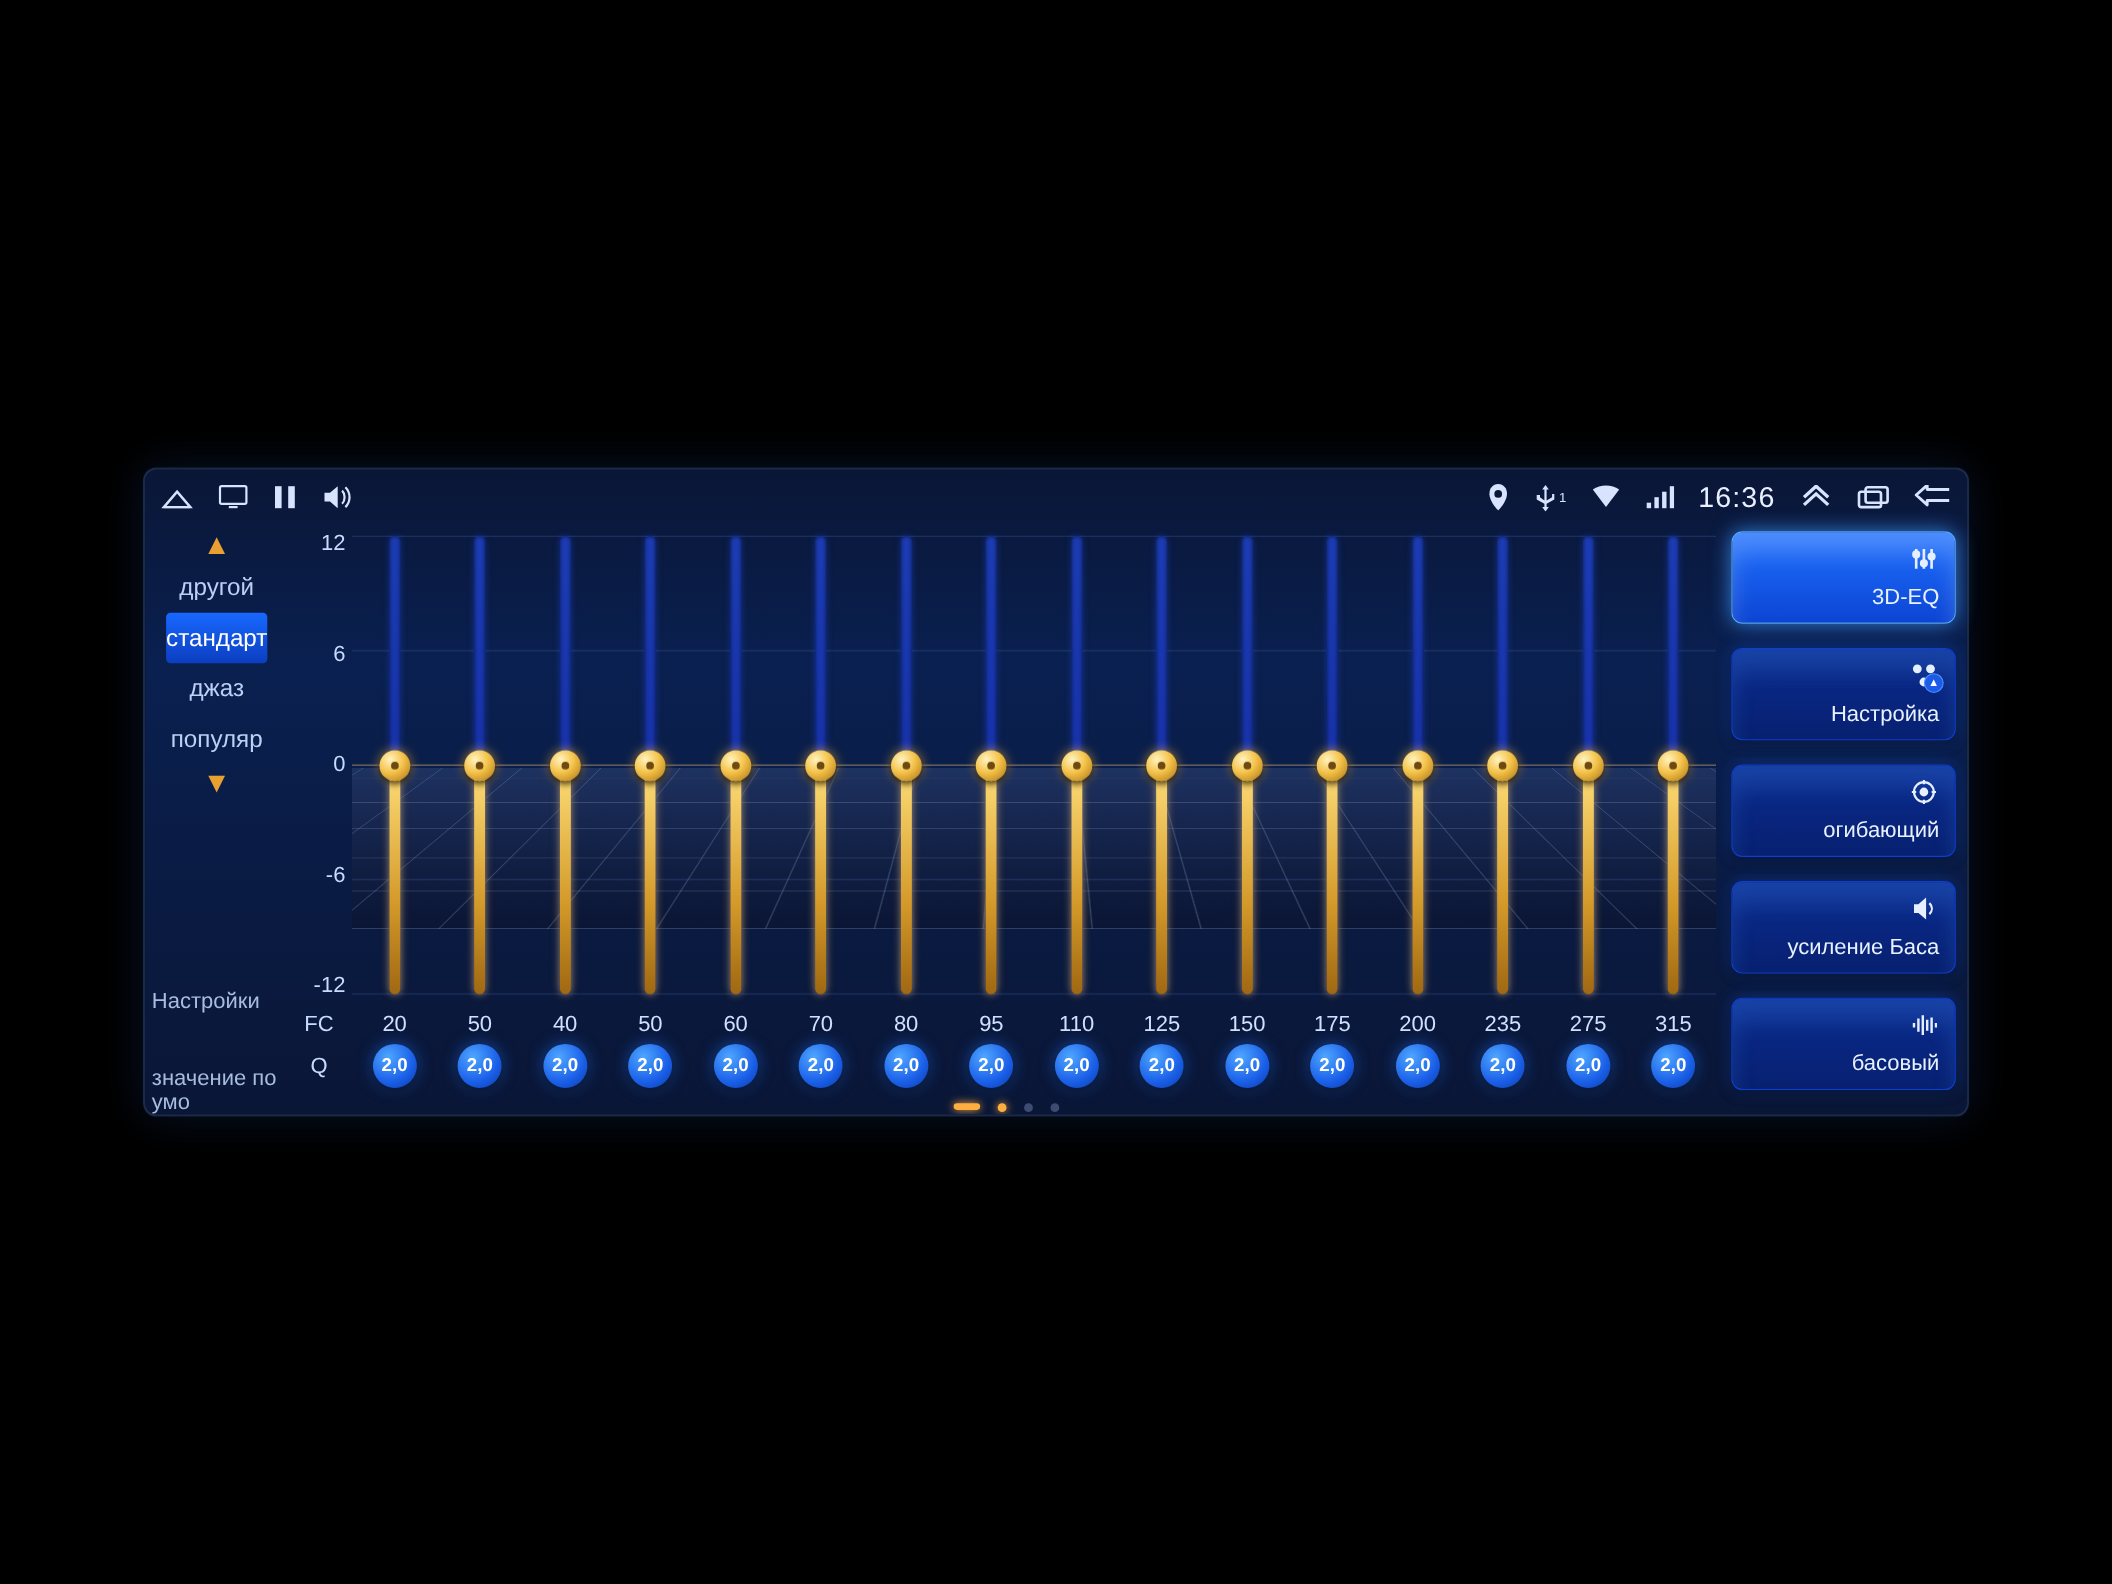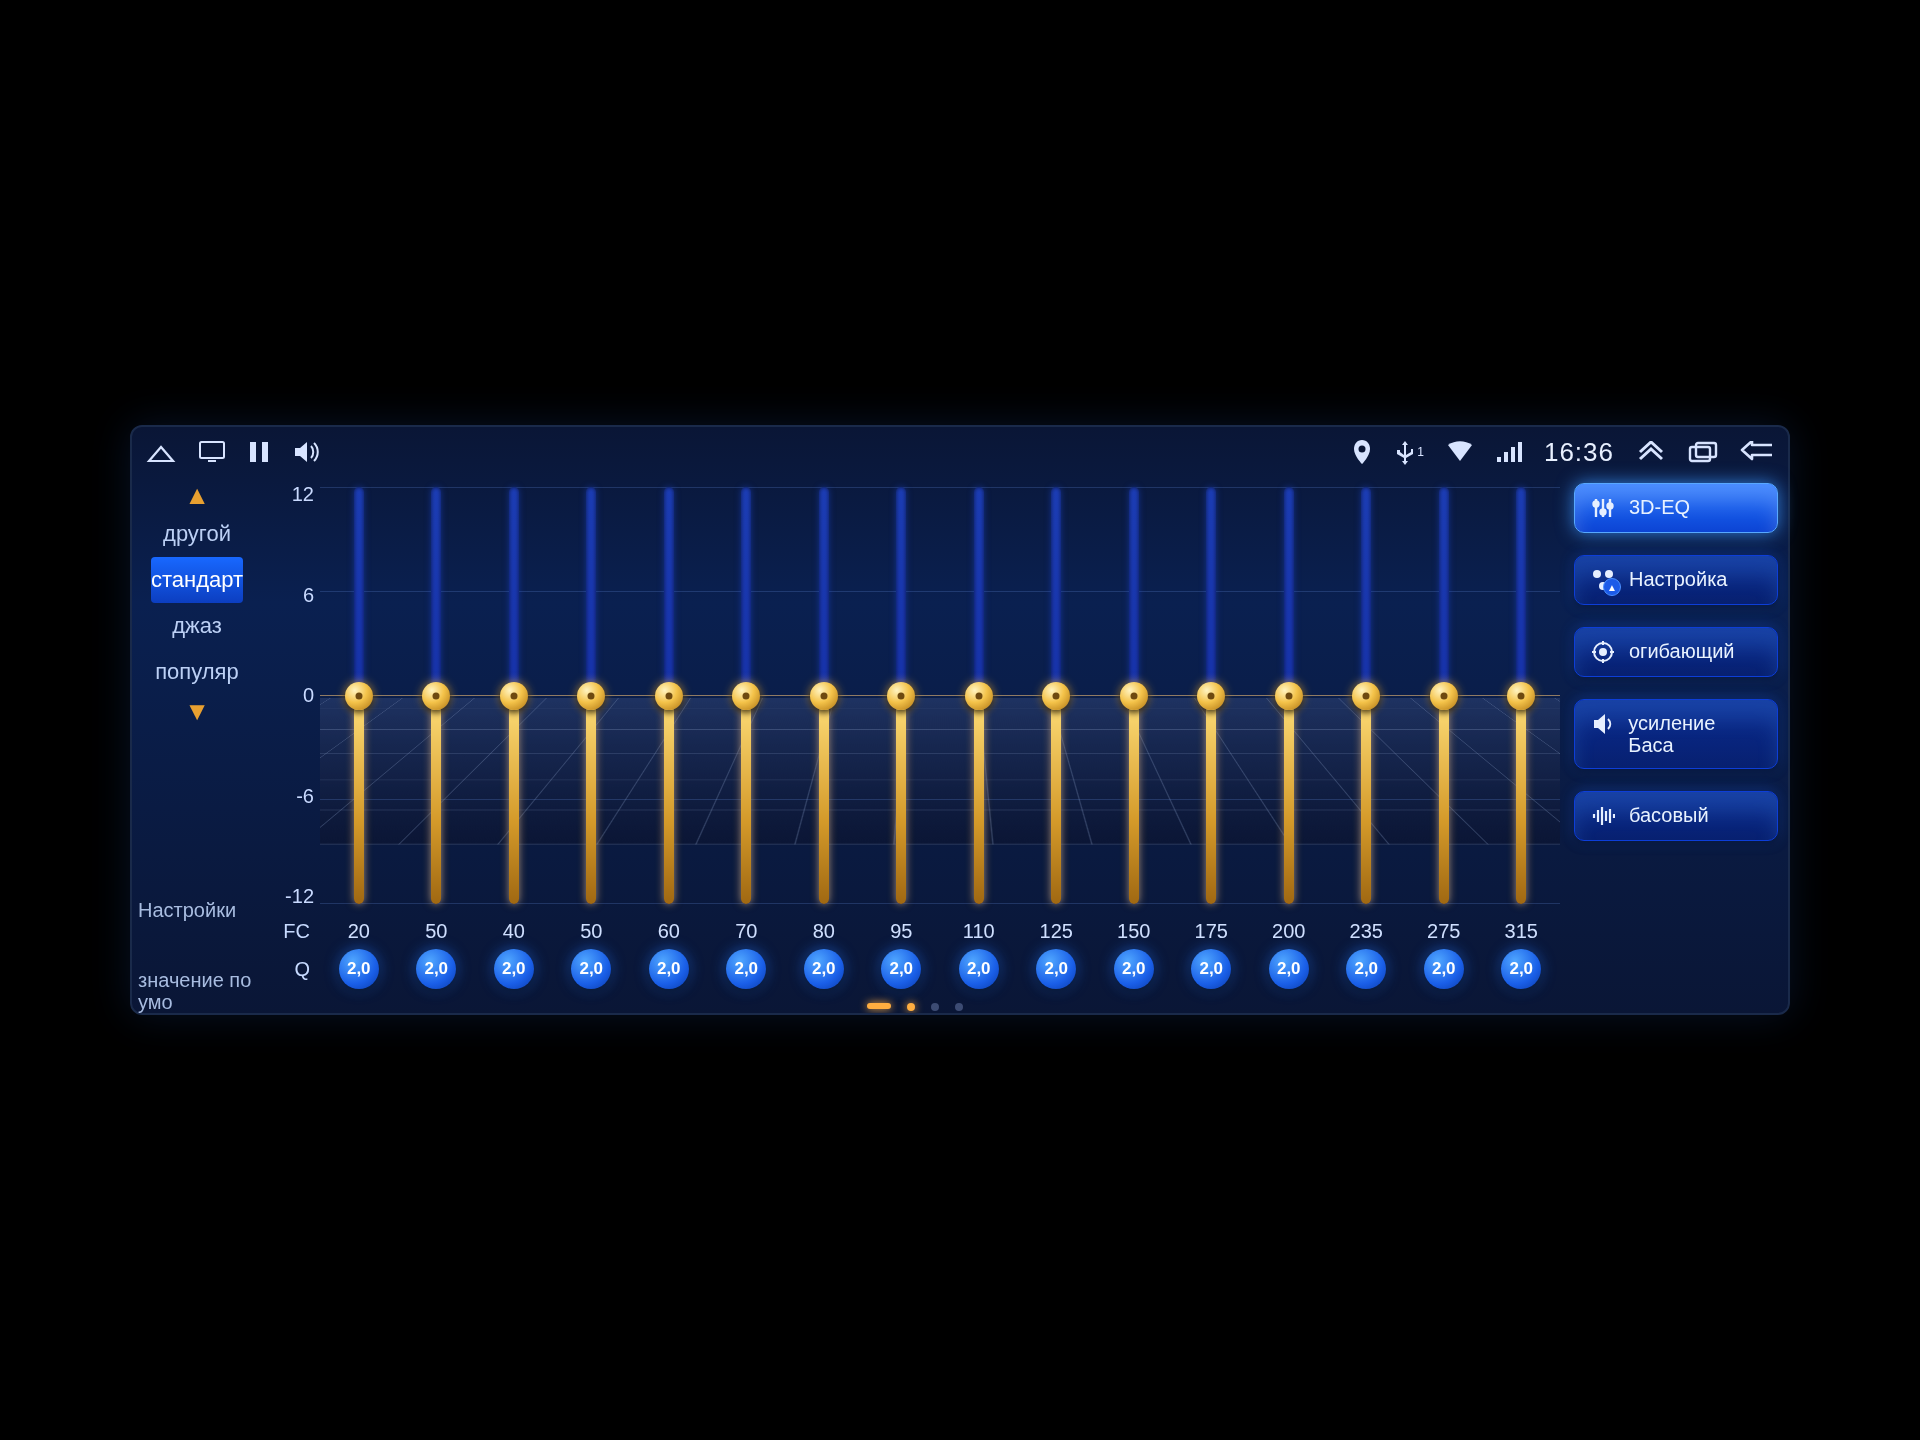--- a/index.html
+++ b/index.html
@@ -190,21 +190,21 @@
     flex-direction: column;
     gap: 6px;
     padding-top: 2px;
   }
   .brow {
     display: flex;
     align-items: center;
   }
   .brow .rlabel {
     width: 50px;
-    text-align: right;
+    text-align: center;
     padding-right: 10px;
     color: #c7daff;
     font-size: 20px;
   }
   .brow .rvals {
     flex: 1;
     display: flex;
     justify-content: space-around;
   }
   .fc-val { color: #d0e0ff; font-size: 20px; width: 40px; text-align: center; }
@@ -225,30 +225,31 @@
   
   .right-sidebar {
     width: 220px;
     display: flex;
     flex-direction: column;
     gap: 22px;
     padding: 6px 10px 6px 6px;
   }
   .rbtn {
     display: flex;
-    align-items: flex-start;
+    align-items: flex-end;
     gap: 12px;
     padding: 12px 14px;
     border-radius: 10px;
     background: linear-gradient(180deg, #0a2b90 0%, #072070 100%);
     border: 1px solid #0d3ed8;
     box-shadow: inset 0 20px 20px rgba(80,160,255,0.2), 0 3px 10px rgba(0,0,0,0.5), 0 0 14px rgba(30,100,255,0.4);
     color: #e8f2ff;
     font-size: 20px;
     cursor: pointer;
+    flex-direction: column;
   }
   .rbtn.active {
     background: linear-gradient(180deg, #2072ff 0%, #0c44d4 100%);
     border: 1px solid #58a8ff;
     box-shadow: inset 0 18px 20px rgba(255,255,255,0.2), 0 0 18px rgba(60,150,255,0.8);
   }
   .rbtn .i { width: 28px; display:flex; justify-content:center; color:#e6efff; position: relative; }
   .rbtn .lbl { line-height: 1.1; }
   .overlay-badge {
     position:absolute; right:-4px; bottom:-4px;

